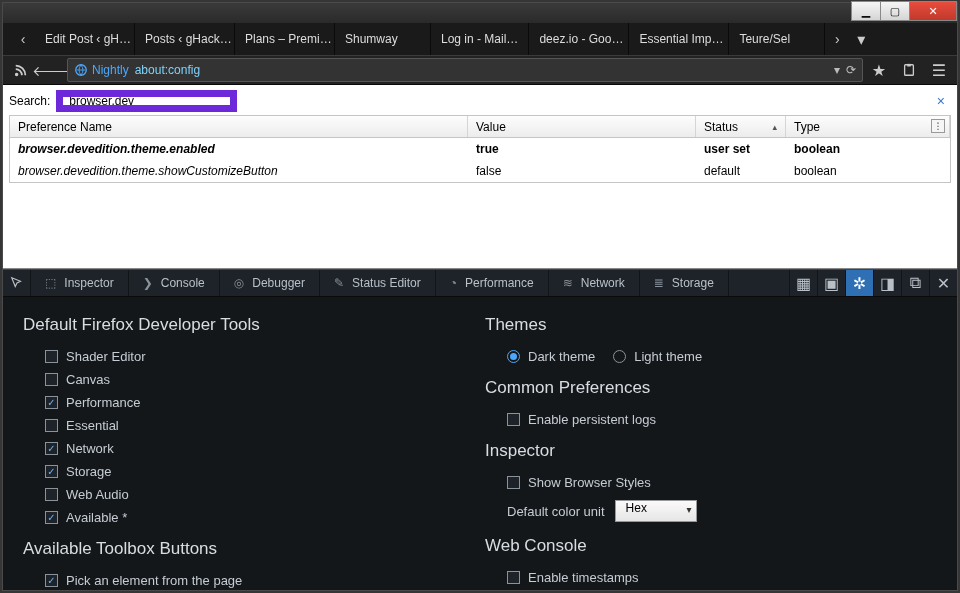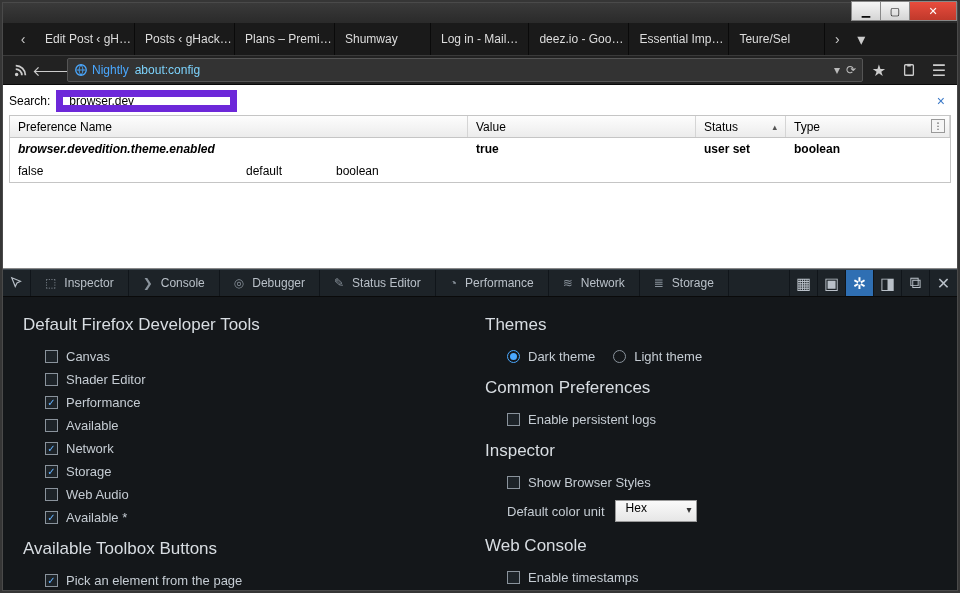--- a/index.html
+++ b/index.html
@@ -177,20 +177,21 @@
             <span class="gh-picker">⋮</span>
           </div>
       </div>
       <div class="grid-row bold">
         <div class="gc gc-pref">browser.devedition.theme.enabled</div>
         <div class="gc gc-val">true</div>
         <div class="gc gc-stat">user set</div>
         <div class="gc gc-type">boolean</div>
       </div>
       <div class="grid-row">
+        <div class="gc gc-pref">browser.devedition.theme.showCustomizeButton</div>
         <div class="gc gc-val">false</div>
         <div class="gc gc-stat">default</div>
         <div class="gc gc-type">boolean</div>
       </div>
     </div>
   </div>
 
   <div class="devbar">
     <div class="dev-rico" style="border-left:none;border-right:1px solid #10151a">
       <svg class="ic" viewBox="0 0 16 16">
@@ -233,33 +234,33 @@
     <div class="dev-rico">⧉</div>
     <div class="dev-rico">✕</div>
   </div>
 
   <div class="devpanel">
     <div class="col">
       <div class="sect-title">Default Firefox Developer Tools</div>
       <div id="left-list">
           <label class="opt-row">
             <span class="chk"></span>
+            <span>Shader Editor</span>
+          </label>
+          <label class="opt-row">
+            <span class="chk"></span>
             <span>Canvas</span>
           </label>
           <label class="opt-row">
+            <span class="chk on"></span>
+            <span>Performance</span>
+          </label>
+          <label class="opt-row">
             <span class="chk"></span>
-            <span>Shader Editor</span>
-          </label>
-          <label class="opt-row">
-            <span class="chk on"></span>
-            <span>Performance</span>
-          </label>
-          <label class="opt-row">
-            <span class="chk"></span>
-            <span>Available</span>
+            <span>Essential</span>
           </label>
           <label class="opt-row">
             <span class="chk on"></span>
             <span>Network</span>
           </label>
           <label class="opt-row">
             <span class="chk on"></span>
             <span>Storage</span>
           </label>
           <label class="opt-row">

